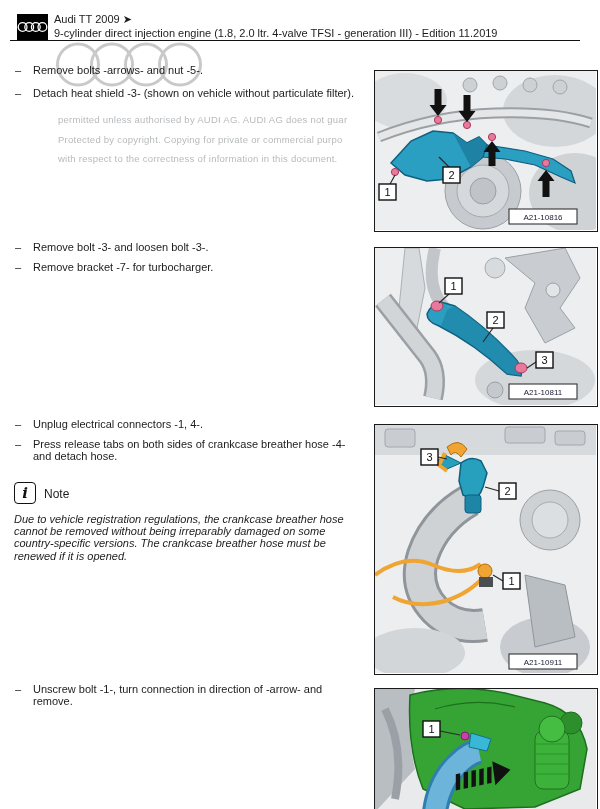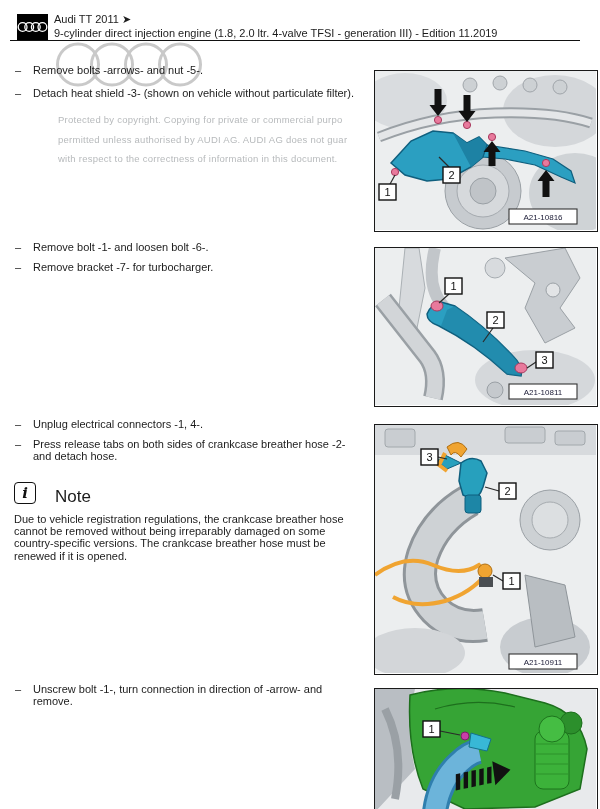--- a/index.html
+++ b/index.html
@@ -18,22 +18,22 @@
   .wm-text{position:absolute;left:58px;top:110px;width:314px;overflow:hidden;
     font-size:9.5px;line-height:19.5px;letter-spacing:0.25px;color:#b7babc;white-space:nowrap;}
   
   .bullet{position:absolute;left:15px;width:345px;display:flex;font-size:11px;line-height:12.3px;}
   .bullet .dash{width:18px;flex:none;}
   .bullet .btxt{flex:1;}
   
   .note-icon{position:absolute;left:14px;top:482px;width:20px;height:20px;border:1.8px solid #111;border-radius:4px;
     display:flex;align-items:center;justify-content:center;
     font-family:"DejaVu Serif","Liberation Serif",serif;font-style:italic;font-weight:bold;font-size:15px;color:#111;}
-  .note-title{position:absolute;left:55px;top:487px;font-size:17px;color:#1c1c1c;}
-  .note-body{position:absolute;left:14px;top:513px;width:350px;font-size:11px;line-height:12.2px;color:#1c1c1c;}
+  .note-title{position:absolute;left:44px;top:487px;font-size:12px;color:#1c1c1c;}
+  .note-body{position:absolute;left:14px;top:513px;width:350px;font-size:11px;line-height:12.2px;font-style:italic;color:#1c1c1c;}
   
   .fig{position:absolute;left:374px;width:224px;border:1.5px solid #1a1a1a;background:#fff;box-sizing:border-box;overflow:hidden;}
   .fig svg{display:block;}
   .fig-1{top:70px;height:162px;}
   .fig-2{top:247px;height:160px;}
   .fig-3{top:424px;height:251px;}
   .fig-4{top:688px;height:125px;}
   svg text{font-family:"Liberation Sans","DejaVu Sans",sans-serif;}
   .co-num{font-size:11px;fill:#111;}
   .fig-code{font-size:8px;fill:#20203a;}
@@ -47,21 +47,21 @@
     <svg width="31" height="26" viewBox="0 0 31 26">
       <g fill="none" stroke="#ffffff" stroke-width="1.3">
         <circle cx="5.6" cy="13" r="4.4"></circle>
           <circle cx="12.2" cy="13" r="4.4"></circle>
         <circle cx="18.8" cy="13" r="4.4"></circle>
           <circle cx="25.4" cy="13" r="4.4"></circle>
       </g>
     </svg>
   </div>
   <div class="hdr-text">
-    <div>Audi TT 2011 ➤</div>
+    <div>Audi TT 2009 ➤</div>
     <div>9-cylinder direct injection engine (1.8, 2.0 ltr. 4-valve TFSI - generation III) - Edition 11.2019</div>
   </div>
   <div class="hdr-rule"></div>
 
   <svg class="wm-rings" width="146" height="45" viewBox="0 0 146 45">
     <g fill="none" stroke="#c9c9c9" stroke-width="3">
       <circle cx="22" cy="22.5" r="20.5"></circle>
         <circle cx="56" cy="22.5" r="20.5"></circle>
       <circle cx="90" cy="22.5" r="20.5"></circle>
         <circle cx="124" cy="22.5" r="20.5"></circle>
@@ -71,41 +71,41 @@
   <div class="bullet" style="top:64px">
     <span class="dash">–</span>
     <span class="btxt">Remove bolts -arrows- and nut -5-.</span>
   </div>
   <div class="bullet" style="top:87px">
     <span class="dash">–</span>
     <span class="btxt">Detach heat shield -3- (shown on vehicle without particulate filter).</span>
   </div>
 
   <div class="wm-text">
+    <div>permitted unless authorised by AUDI AG. AUDI AG does not guar</div>
     <div>Protected by copyright. Copying for private or commercial purpo</div>
-    <div>permitted unless authorised by AUDI AG. AUDI AG does not guar</div>
     <div>with respect to the correctness of information in this document.</div>
   </div>
 
   <div class="bullet" style="top:241px">
     <span class="dash">–</span>
-    <span class="btxt">Remove bolt -1- and loosen bolt -6-.</span>
+    <span class="btxt">Remove bolt -3- and loosen bolt -3-.</span>
   </div>
   <div class="bullet" style="top:261px">
     <span class="dash">–</span>
     <span class="btxt">Remove bracket -7- for turbocharger.</span>
   </div>
 
   <div class="bullet" style="top:418px">
     <span class="dash">–</span>
     <span class="btxt">Unplug electrical connectors -1, 4-.</span>
   </div>
   <div class="bullet" style="top:438px">
     <span class="dash">–</span>
-    <span class="btxt">Press release tabs on both sides of crankcase breather hose -2- and detach hose.</span>
+    <span class="btxt">Press release tabs on both sides of crankcase breather hose -4- and detach hose.</span>
   </div>
 
   <div class="note-icon">
     <span>i</span>
   </div>
   <div class="note-title">Note</div>
   <div class="note-body">Due to vehicle registration regulations, the crankcase breather hose cannot be removed without being irreparably damaged on some country-specific versions. The crankcase breather hose must be renewed if it is opened.</div>
 
   <div class="bullet" style="top:683px">
     <span class="dash">–</span>

